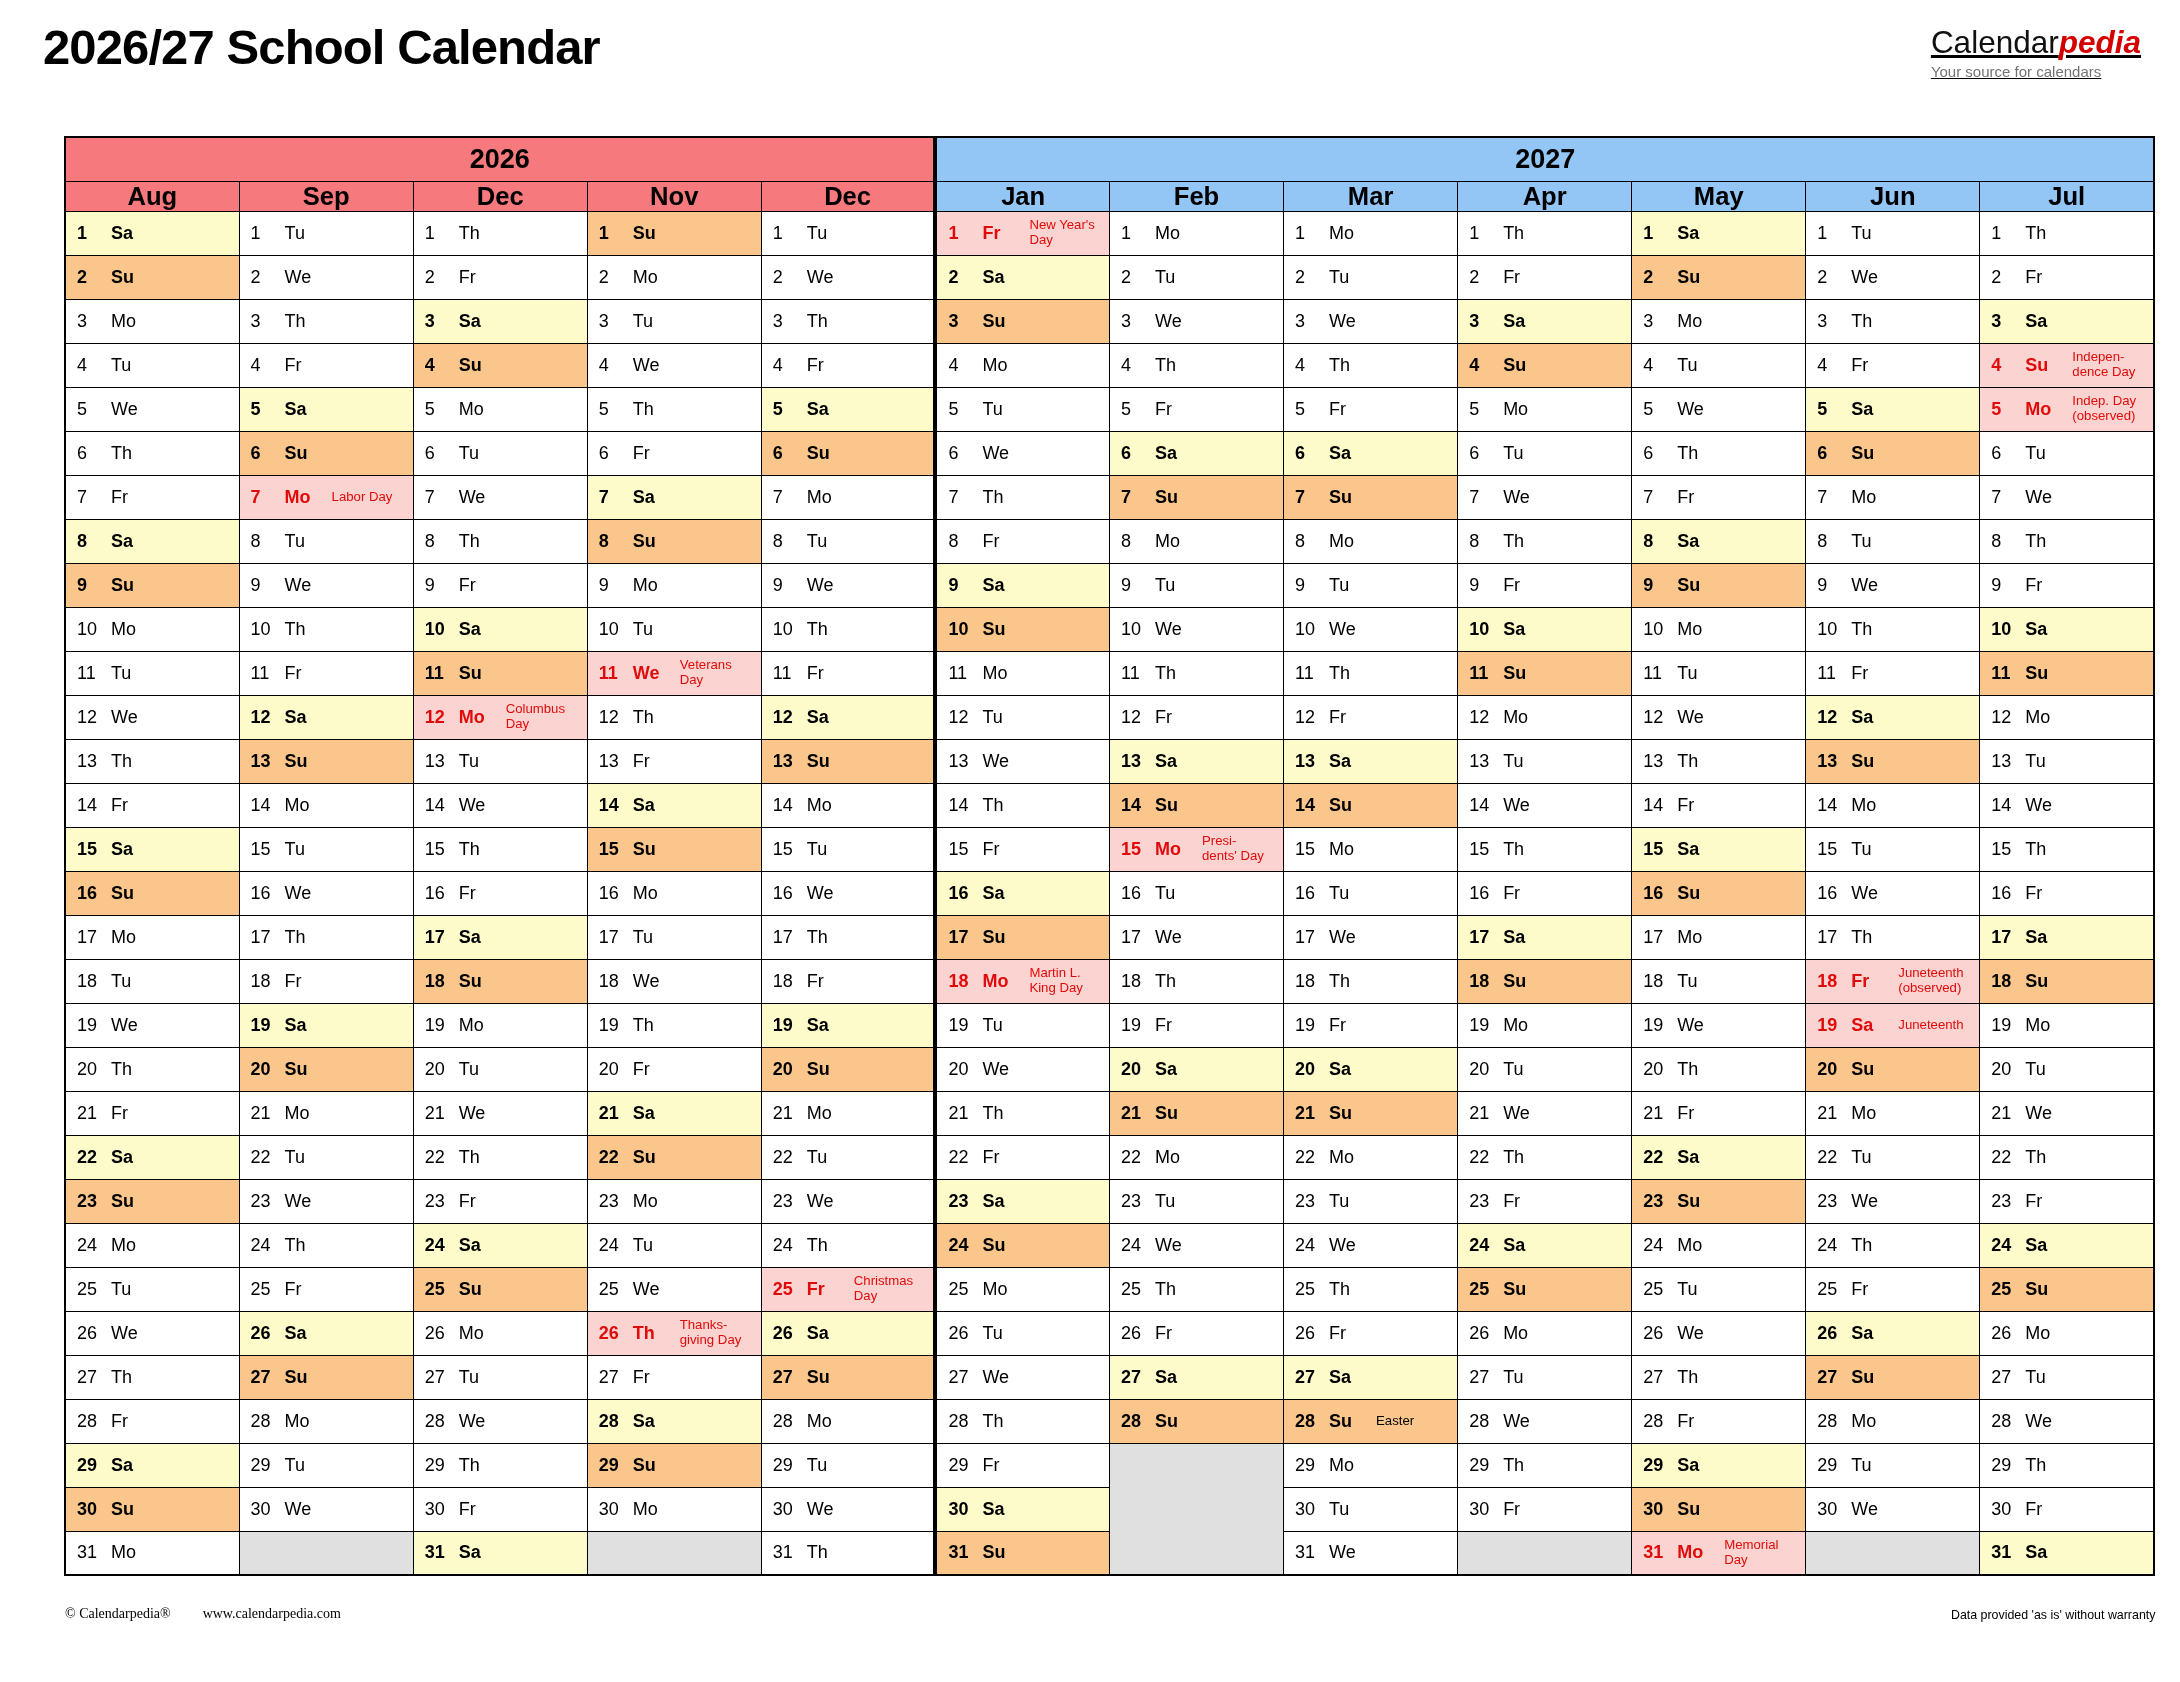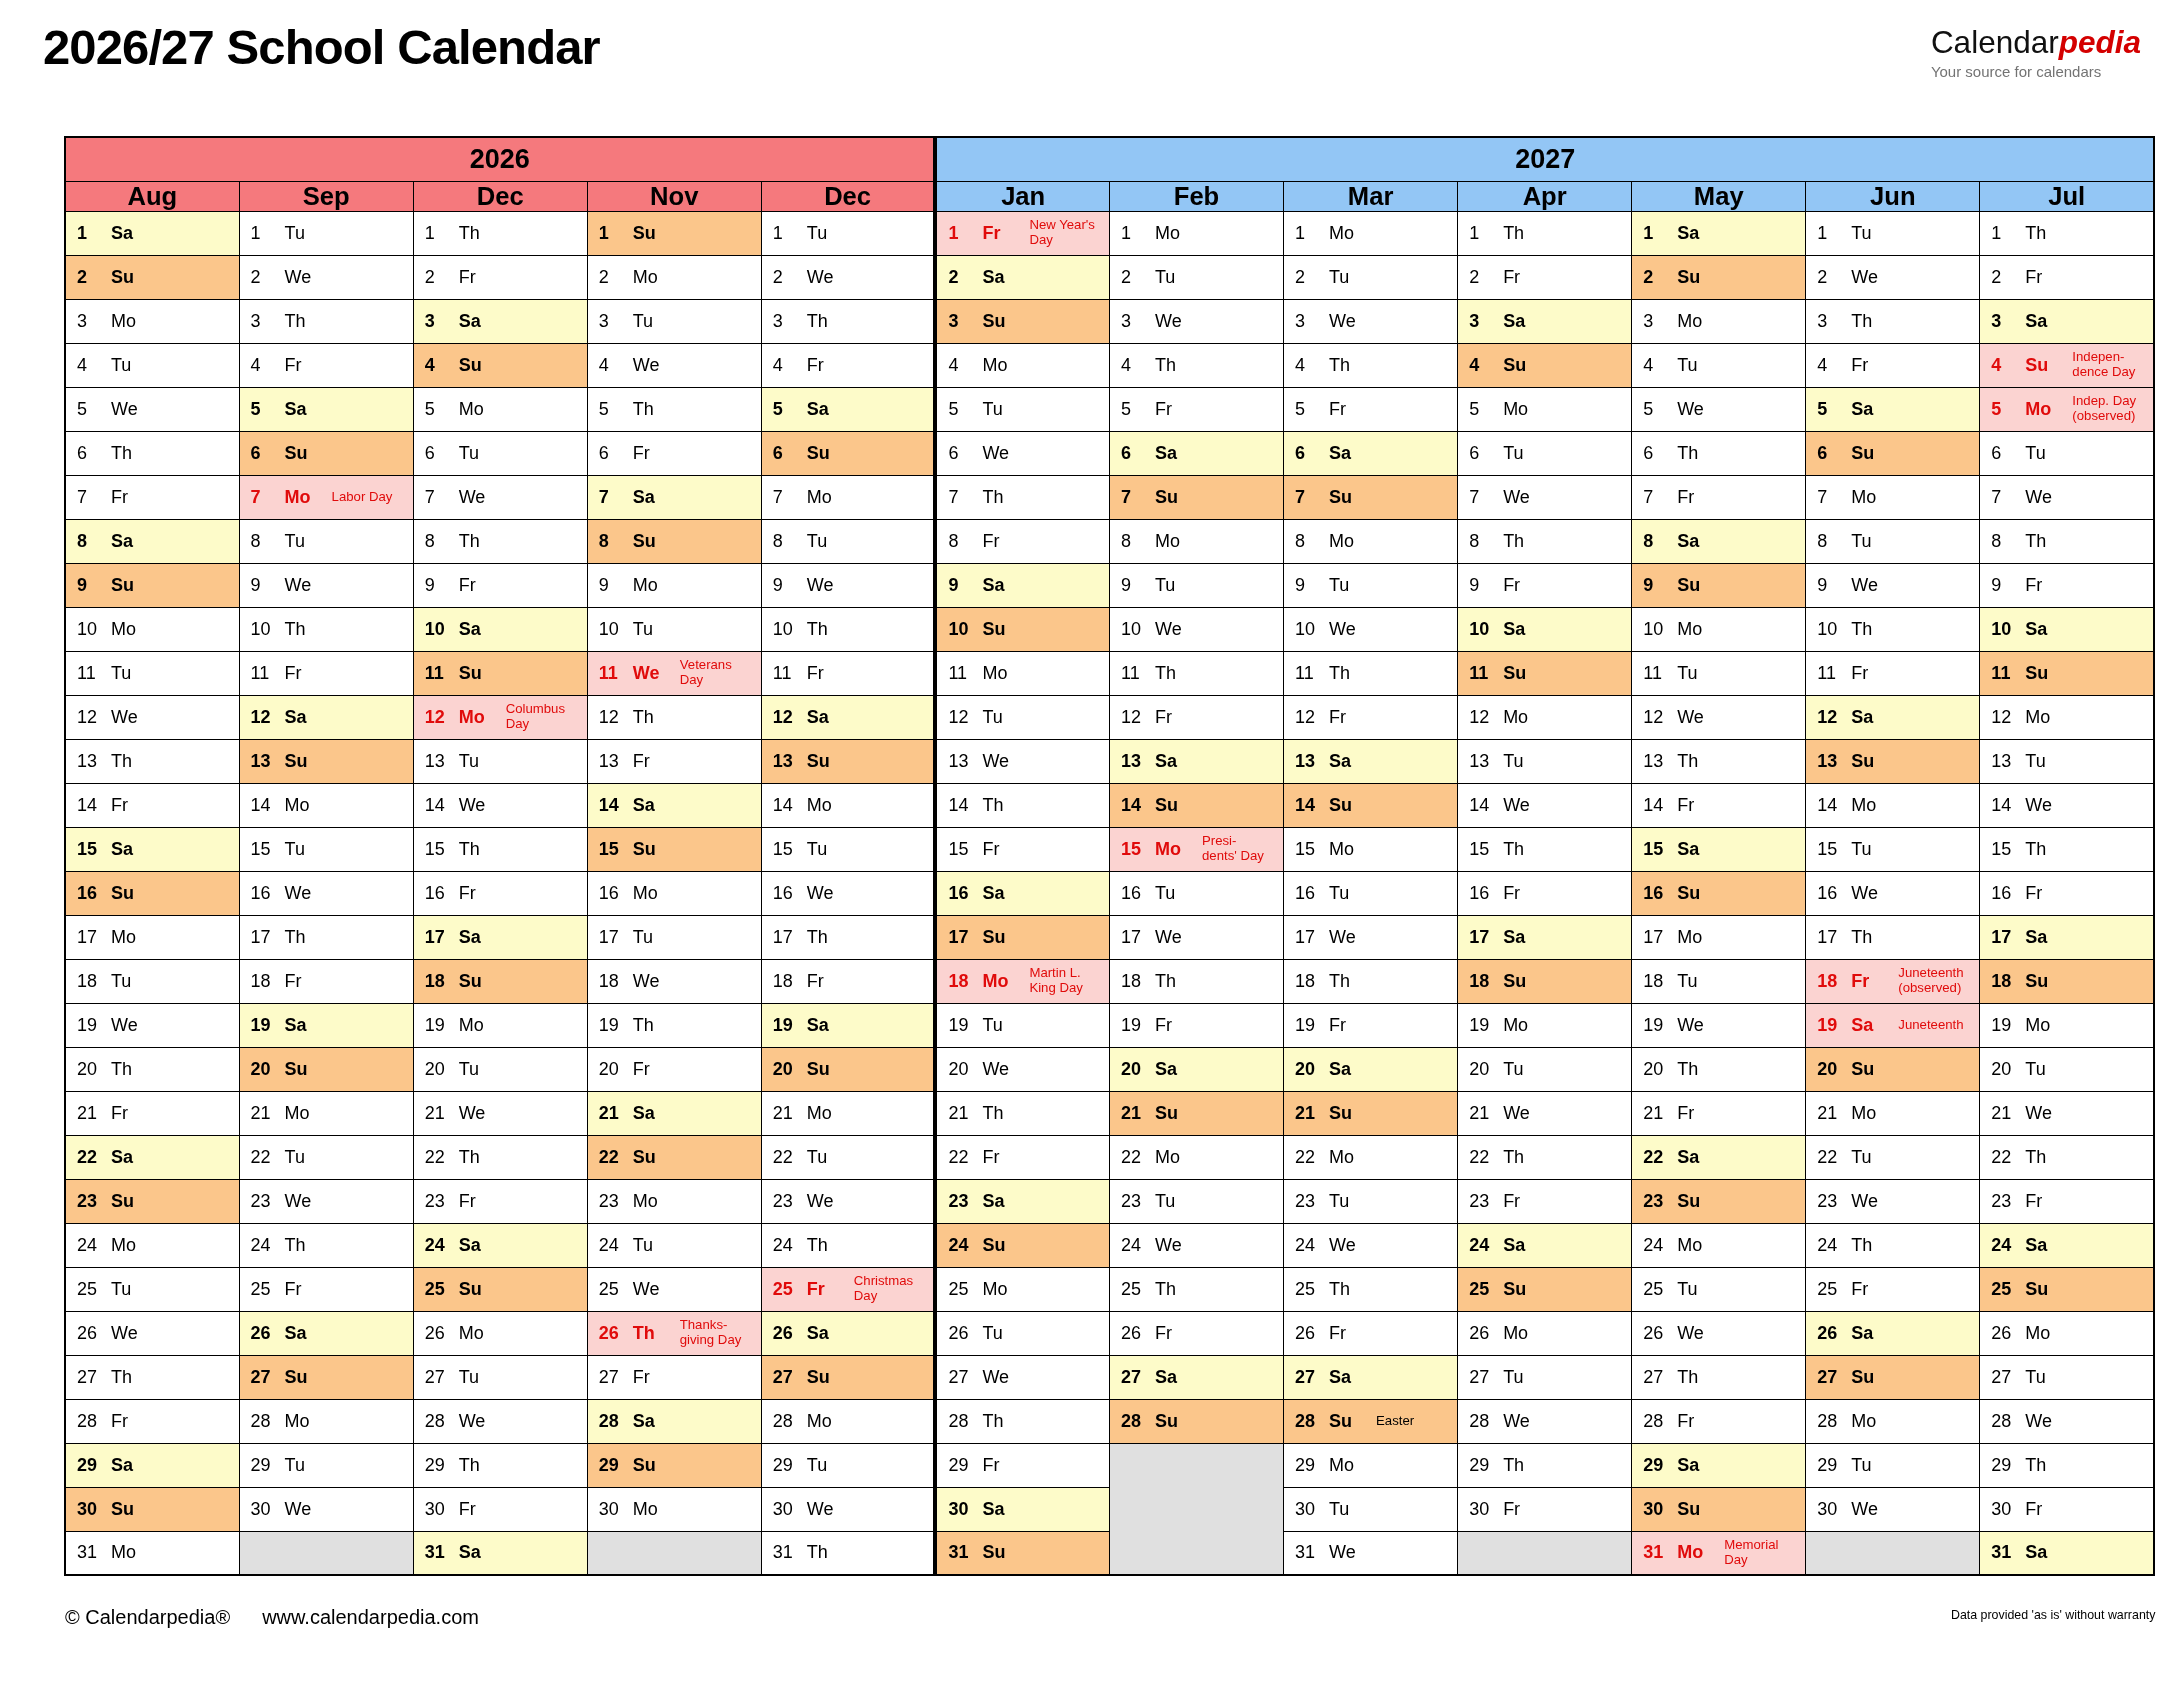--- a/index.html
+++ b/index.html
@@ -2,21 +2,21 @@
 <html style="--year2026: #f5797d; --year2027: #93c6f5; --saturday: #fdfbc9; --sunday: #fbc68b; --holiday_bg: #fbd3d1; --holiday_text: #e00b0b; --empty: #e0e0e0;font-size:13.6px"><head>
 <meta charset="utf-8">
 <style>
   html,body{margin:0;padding:0;background:#fff;}
   body{width:2181px;height:1682px;position:relative;overflow:hidden;
        font-family:"Liberation Sans","DejaVu Sans",sans-serif;color:#000;}
 
   .title{position:absolute;left:43px;top:19px;margin:0;
          font-size:49px;font-weight:700;letter-spacing:-0.9px;}
 
-  .logo{position:absolute;top:25.6px;right:40px;text-align:left;line-height:1.05;}
+  .logo{position:absolute;top:25.6px;right:40px;text-align:left;line-height:1.05;text-decoration:underline;}
   .logo-line{font-size:31.5px;color:#111;}
   .logo-pedia{color:#d40000;font-weight:700;font-style:italic;}
   .logo-tag{font-size:15px;margin-top:5px;color:#737373;}
 
   table.cal{position:absolute;left:64px;top:136px;width:2091px;
             border-collapse:collapse;table-layout:fixed;
             border:2.6px solid #000;}
   .cal th,.cal td{border:1.7px solid #000;padding:0;overflow:hidden;}
   .thick-left{border-left:4.3px solid #000 !important;}
 
@@ -35,21 +35,21 @@
   td.hol{background:var(--holiday_bg);font-weight:700;color:var(--holiday_text);}
   td.empty{background:var(--empty);}
 
   .cellwrap{display:flex;align-items:center;height:100%;width:100%;}
   .num{flex:0 0 34px;padding-left:11px;text-align:left;}
   .abb{flex:0 0 47px;text-align:left;}
   .hlabel{flex:1 1 auto;font-size:13.2px;line-height:1.12;font-weight:400;
           white-space:pre-line;color:var(--holiday_text);padding-right:4px;text-align:left;}
   td.hblack .hlabel{color:#000;}
 
-  .footer-left{position:absolute;left:65px;top:1606px;font-size:20px;}
+  .footer-left{position:absolute;left:65px;top:1606px;font-size:14px;font-family:Liberation Serif, serif;}
   .footer-left .url{margin-left:32px;}
   .footer-right{position:absolute;right:25.6px;top:1608px;font-size:12.4px;text-align:right;}
 </style>
 </head>
 <body>
 
 <h1 class="title">2026/27 School Calendar</h1>
 
 <div class="logo">
   <div class="logo-line"><span>Calendar</span><span class="logo-pedia">pedia</span></div>

